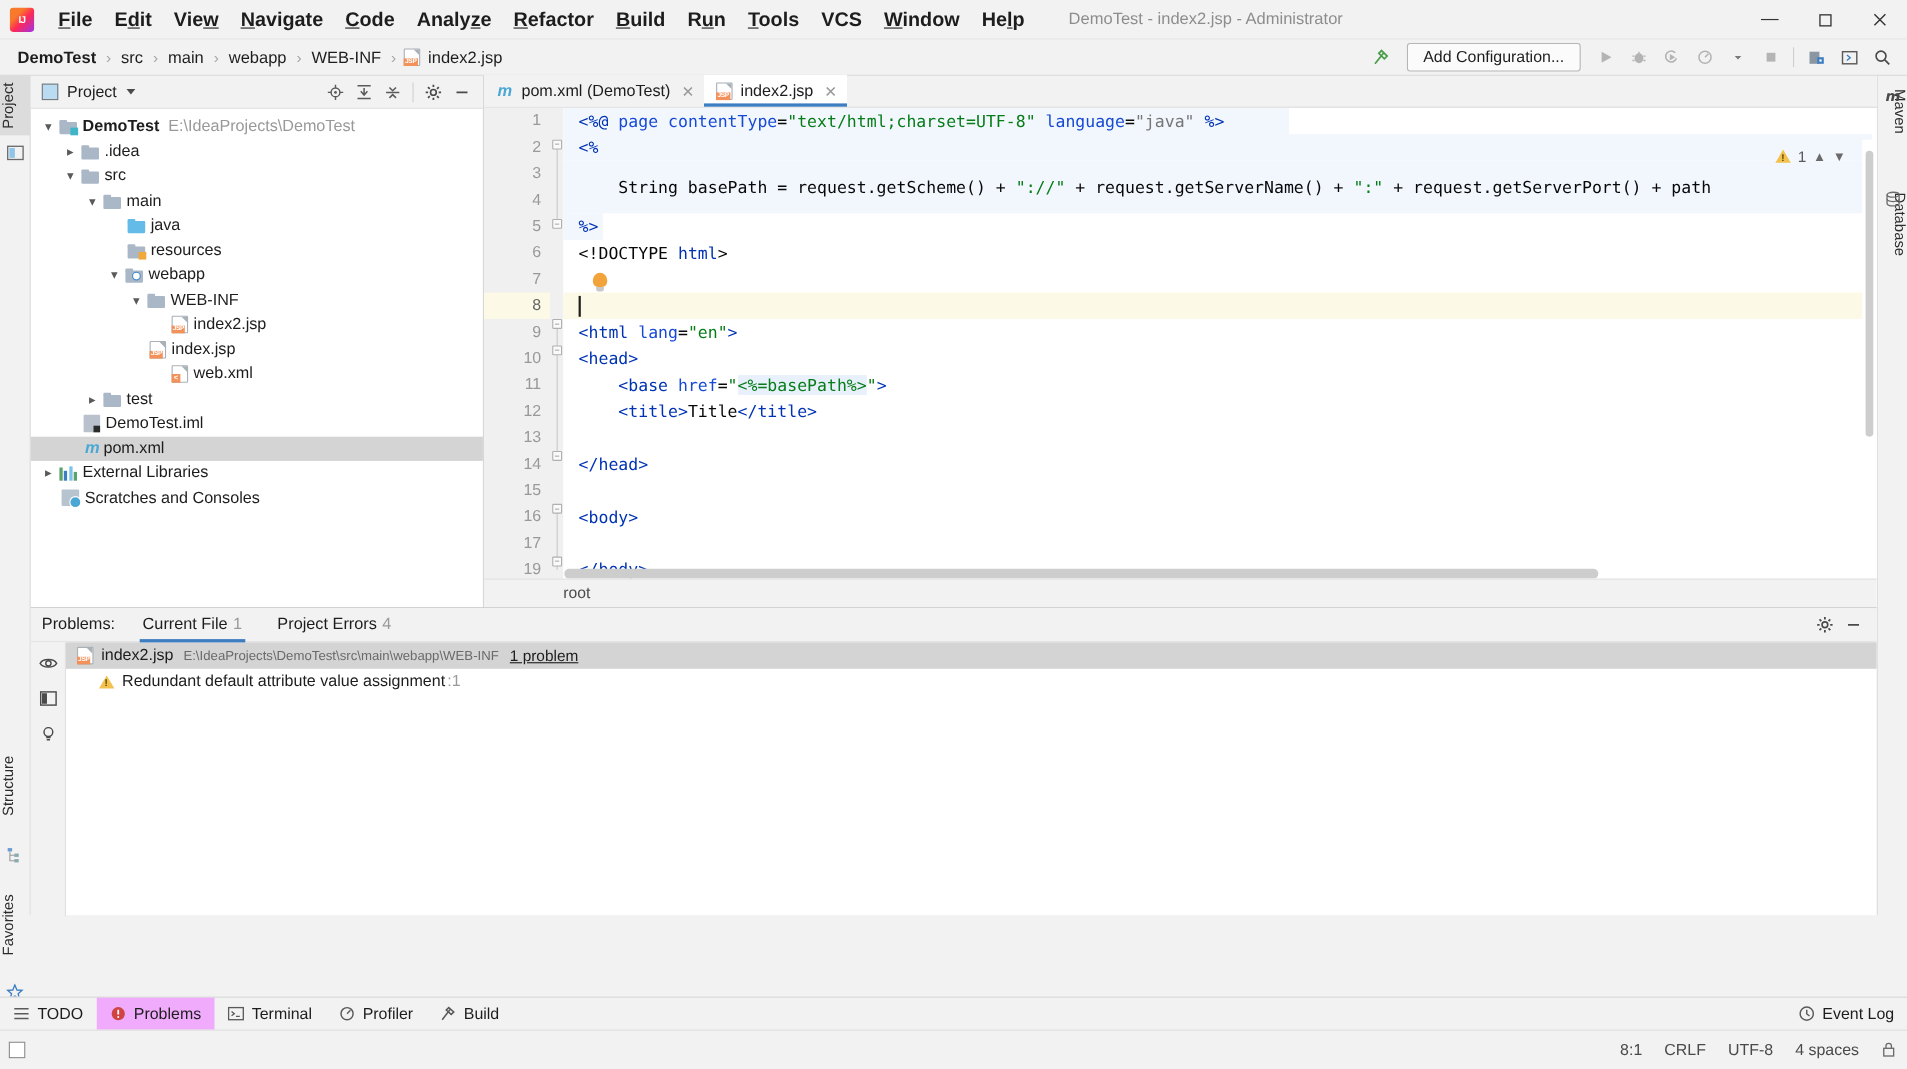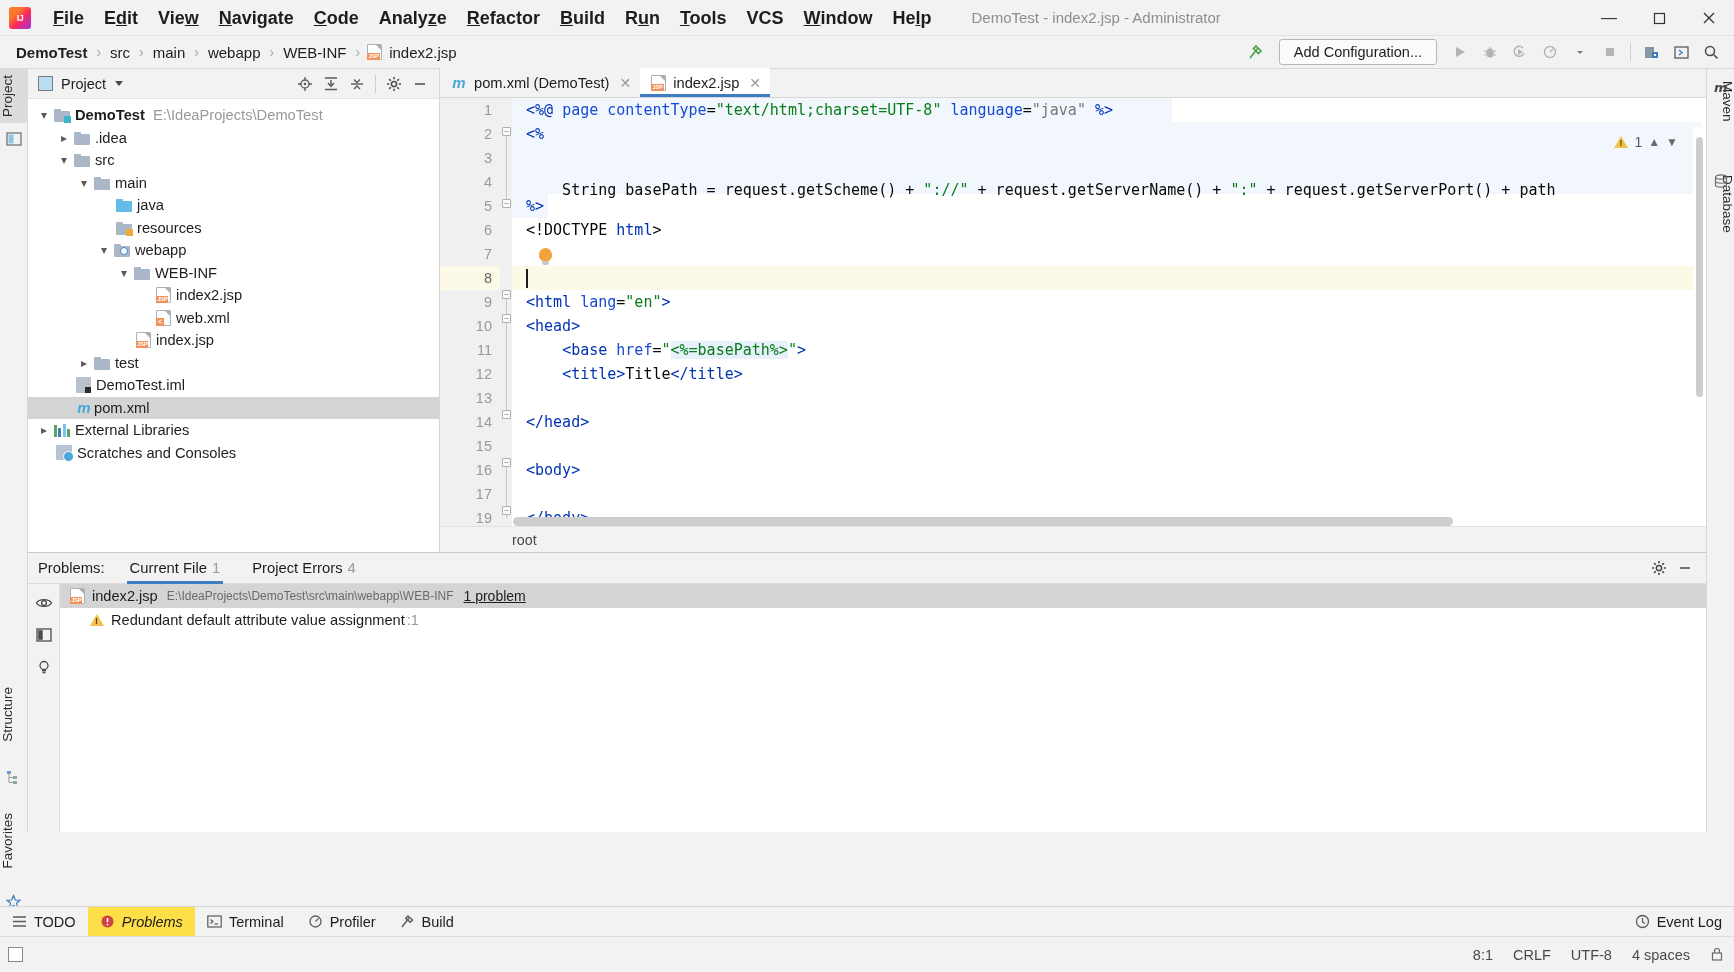--- a/index.html
+++ b/index.html
@@ -353,21 +353,21 @@
   
   .bottom-bar {
     position: absolute; left: 0; bottom: 36px; width: 1734px; height: 30px;
     background: #f2f2f2; border-top: 1px solid #d7d7d7;
     display: flex; align-items: center;
   }
   .bw {
     height: 30px; display: flex; align-items: center; padding: 0 12px;
     font-size: 14.5px; color: #1d1d1d; gap: 7px; white-space: nowrap;
   }
-  .bw.sel { background: #fde047; font-style: italic; }
+  .bw.sel { background: #f0abfc; }
   .bw-right { margin-left: auto; display: flex; align-items: center; }
 
   
   .statusbar {
     position: absolute; left: 0; bottom: 0; width: 1734px; height: 36px;
     background: #f2f2f2; border-top: 1px solid #dedede;
     display: flex; align-items: center;
   }
   .sb-left { display: flex; align-items: center; padding-left: 8px; }
   .sb-right { margin-left: auto; display: flex; align-items: center; padding-right: 10px; gap: 20px; }
@@ -639,28 +639,28 @@
       <span class="arrow down"></span>
       <span class="folder" style="margin-left:2px"></span>
       <span class="nlabel">WEB-INF</span>
     </div>
 
     <div class="tnode" style="padding-left:128px">
       <span class="jsp-ico"></span>
       <span class="nlabel">index2.jsp</span>
     </div>
 
+    <div class="tnode" style="padding-left:108px">
+      <span class="jsp-ico"></span>
+      <span class="nlabel">index.jsp</span>
+    </div>
+
     <div class="tnode" style="padding-left:128px">
       <span class="xml-ico"></span>
       <span class="nlabel">web.xml</span>
-    </div>
-
-    <div class="tnode" style="padding-left:108px">
-      <span class="jsp-ico"></span>
-      <span class="nlabel">index.jsp</span>
     </div>
 
     <div class="tnode" style="padding-left:48px">
       <span class="arrow right"></span>
       <span class="folder" style="margin-left:2px"></span>
       <span class="nlabel">test</span>
     </div>
 
     <div class="tnode" style="padding-left:48px">
       <span class="iml-ico"></span>
@@ -746,21 +746,21 @@
       <div class="jsp-bg" style="top:0px;   left:0; width:660px;"></div>
       <div class="jsp-bg" style="top:24px;  left:0; width:1190px;"></div>
       <div class="jsp-bg" style="top:48px;  left:0; width:1190px;"></div>
       <div class="jsp-bg" style="top:72px;  left:0; width:1190px;"></div>
       <div class="jsp-bg" style="top:96px;  left:0; width:36px;"></div>
 
       <div class="hl-row" style="top:168px;"></div>
 
       <div class="cline" style="top:0px;   left:14px;"><span class="tok-kw">&lt;%@</span> <span class="tok-attr">page</span> <span class="tok-attr">contentType</span><span class="tok-txt">=</span><span class="tok-str">"text/html;charset=UTF-8"</span> <span class="tok-attr">language</span><span class="tok-txt">=</span><span class="tok-gray">"java"</span> <span class="tok-kw">%&gt;</span></div>
       <div class="cline" style="top:24px;  left:14px;"><span class="tok-kw">&lt;%</span></div>
-      <div class="cline" style="top:80px;  left:14px;text-align:right;"><span class="tok-txt">    String basePath = request.getScheme() + </span><span class="tok-str">"://"</span><span class="tok-txt"> + request.getServerName() + </span><span class="tok-str">":"</span><span class="tok-txt"> + request.getServerPort() + path</span></div>
+      <div class="cline" style="top:60px;  left:14px;text-align:right;"><span class="tok-txt">    String basePath = request.getScheme() + </span><span class="tok-str">"://"</span><span class="tok-txt"> + request.getServerName() + </span><span class="tok-str">":"</span><span class="tok-txt"> + request.getServerPort() + path</span></div>
       <div class="cline" style="top:96px;  left:14px;"><span class="tok-kw">%&gt;</span></div>
       <div class="cline" style="top:120px; left:14px;"><span class="tok-txt">&lt;!DOCTYPE </span><span class="tok-kw">html</span><span class="tok-txt">&gt;</span></div>
       <div class="bulb" style="top:150px; left:27px;"></div>
       <div class="caret-bar" style="top:171px; left:14px;"></div>
       <div class="cline" style="top:192px; left:14px;"><span class="tok-tag">&lt;html</span> <span class="tok-attr">lang</span><span class="tok-txt">=</span><span class="tok-str">"en"</span><span class="tok-tag">&gt;</span></div>
       <div class="cline" style="top:216px; left:14px;"><span class="tok-tag">&lt;head&gt;</span></div>
       <div class="cline" style="top:240px; left:14px;"><span class="tok-txt">    </span><span class="tok-tag">&lt;base</span> <span class="tok-attr">href</span><span class="tok-txt">=</span><span class="tok-str">"</span><span class="hl-span tok-str">&lt;%=basePath%&gt;</span><span class="tok-str">"</span><span class="tok-tag">&gt;</span></div>
       <div class="cline" style="top:264px; left:14px;"><span class="tok-txt">    </span><span class="tok-tag">&lt;title&gt;</span><span class="tok-txt">Title</span><span class="tok-tag">&lt;/title&gt;</span></div>
       <div class="cline" style="top:312px; left:14px;"><span class="tok-tag">&lt;/head&gt;</span></div>
       <div class="cline" style="top:360px; left:14px;"><span class="tok-tag">&lt;body&gt;</span></div>

